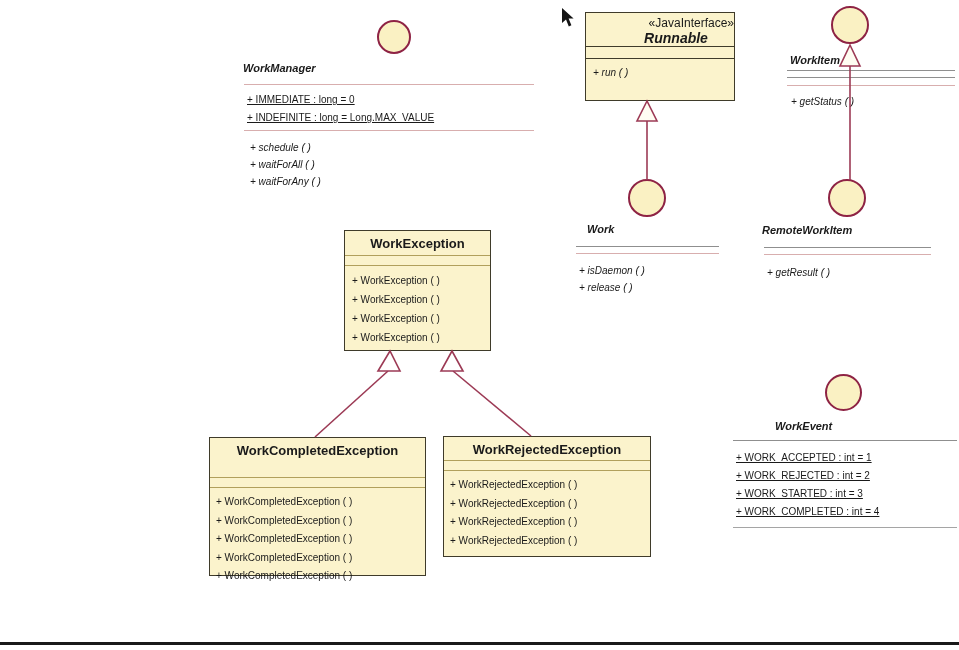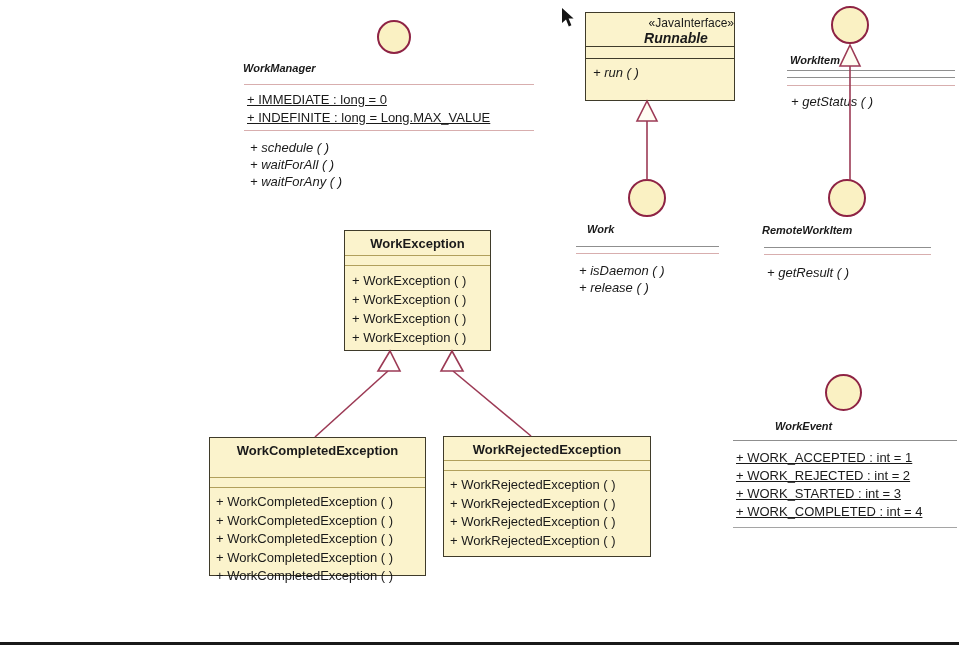--- a/index.html
+++ b/index.html
@@ -2,21 +2,21 @@
 <html><head>
 <meta charset="utf-8">
 <style>
   html,body{margin:0;padding:0;background:#fff;}
   .canvas{position:relative;width:959px;height:650px;background:#ffffff;
           font-family:"Liberation Sans","DejaVu Sans",sans-serif;color:#1a1a1a;overflow:hidden;}
   .abs{position:absolute;}
   .circle{width:38px;height:38px;border:2.5px solid #8e2344;border-radius:50%;
           background:#faf1c3;box-sizing:border-box;}
   .node-title{font-weight:bold;font-style:italic;font-size:11px;text-align:left;white-space:nowrap;}
-  .member{font-size:13px;line-height:18px;white-space:pre;}
+  .member{font-size:10px;line-height:18px;white-space:pre;}
   .ital{font-style:italic;}
   .undl{text-decoration:underline;}
   .sep{height:0;border-top:1px solid #d8aeae;}
   .sep.dark{border-top-color:#8f8f8f;}
   .uml-box{background:#fbf3cc;border:1px solid #3f3b2a;box-sizing:border-box;}
   .uml-box .title{font-weight:bold;font-size:13px;text-align:center;padding-top:5px;
                   border-bottom:1px solid #b1a05c;}
   .uml-box .attrs{height:9px;border-bottom:1px solid #b1a05c;}
   .uml-box .ops{padding:5px 4px 0 7px;}
   .ifacebox .title{border-bottom:1px solid #3f3b2a;padding-top:3px;}

